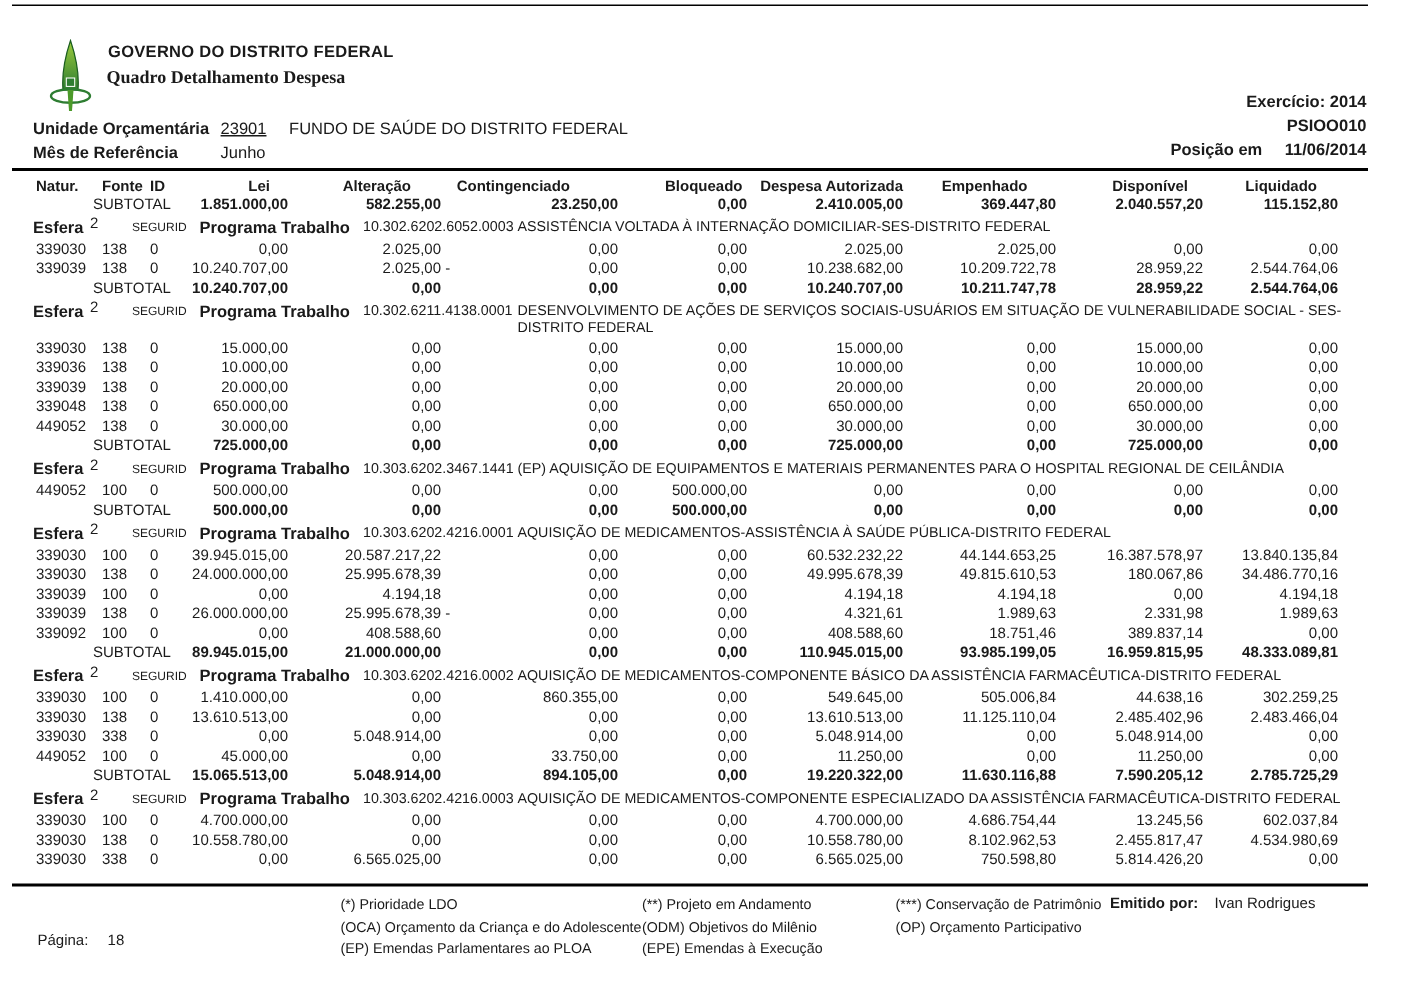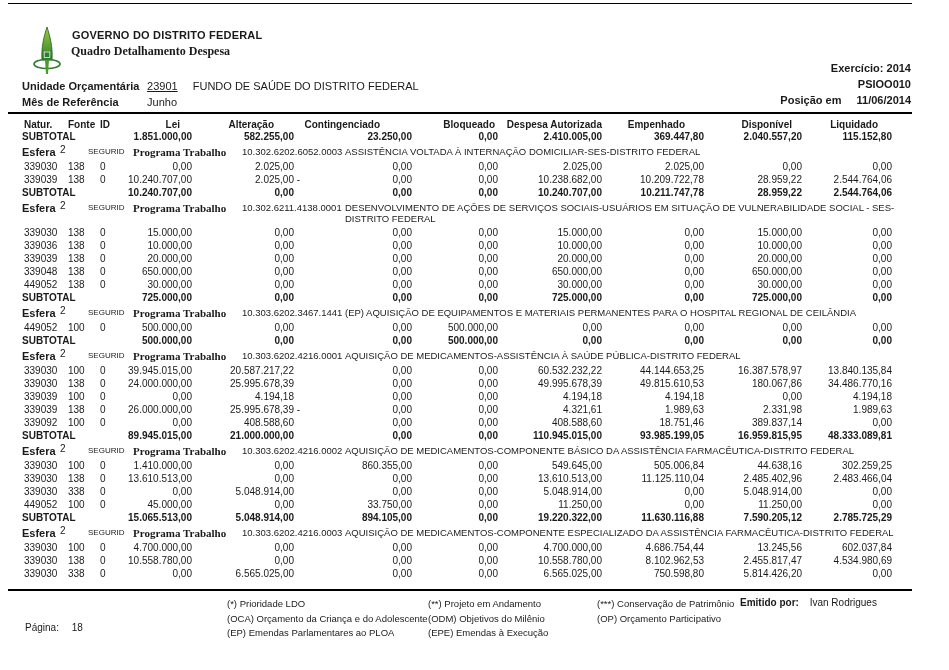--- a/index.html
+++ b/index.html
@@ -41,32 +41,32 @@
     height:13px;
     align-items:baseline;
     font-size:10px;
     line-height:13px;
   }
   .c { white-space:nowrap; }
   .num { text-align:right; }
   .b { font-weight:bold; }
   .cnat { padding-left:4px; }
   .cfon, .cid { }
-  .sublab { grid-column:1 / 4; font-weight:bold; padding-left:2px; }
+  .sublab { grid-column:1 / 4; font-weight:normal; padding-left:2px;margin-left:40px; }
   .hdr-row { font-weight:bold; font-size:10px; height:12px; }
   .h3 { padding-right:12px; } .h4 { padding-right:20px; } .h5 { padding-right:32px; }
   .h6 { padding-right:3px; }  .h8 { padding-right:19px; } .h9 { padding-right:10px; }
   .h10 { padding-right:14px; }
   .hang { display:inline-block; width:0; white-space:nowrap; overflow:visible; }
 
   .esf { display:flex; align-items:flex-start; padding-left:22px; margin:3px 0 2px 0; line-height:12px; }
   .esf-label { font-weight:bold; font-size:11px; width:38px; }
   .esf-val { font-size:10px; width:28px; position:relative; top:-2px; }
   .esf-seg { font-size:8px; width:45px; }
-  .esf-prog { font-weight:bold; font-size:11px; width:109px;font-family:Liberation Serif, serif; }
+  .esf-prog { font-weight:bold; font-size:11px; width:109px; }
   .esf-code { font-size:9.5px; width:103px; }
   .esf-desc { font-size:9.5px; line-height:11px; max-width:592px; }
 
   
   .pagina { position:absolute; left:25px; top:622px; font-size:10px; font-weight:normal; }
   .pagina .pg-num { margin-left:10px; }
   .legend { position:absolute; top:597px; font-size:9.5px; line-height:14.5px; }
   .leg1 { left:227px; }
   .leg2 { left:428px; }
   .leg3 { left:597px; }

